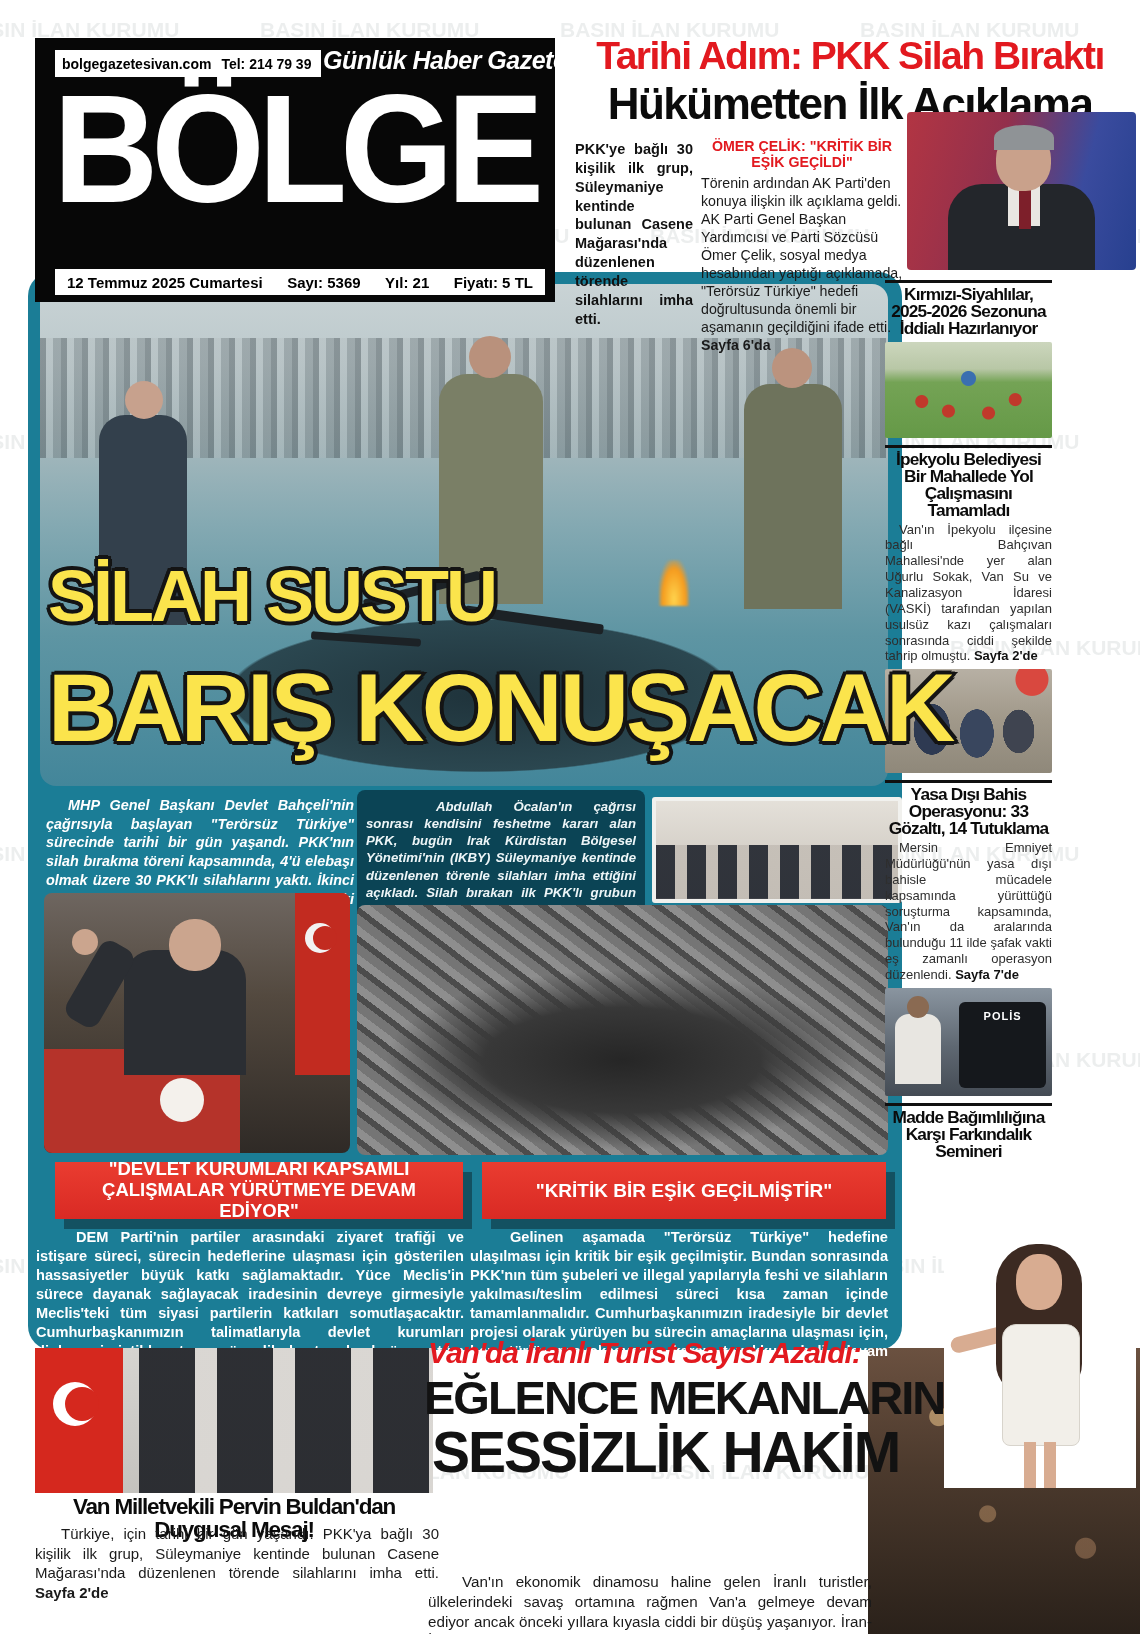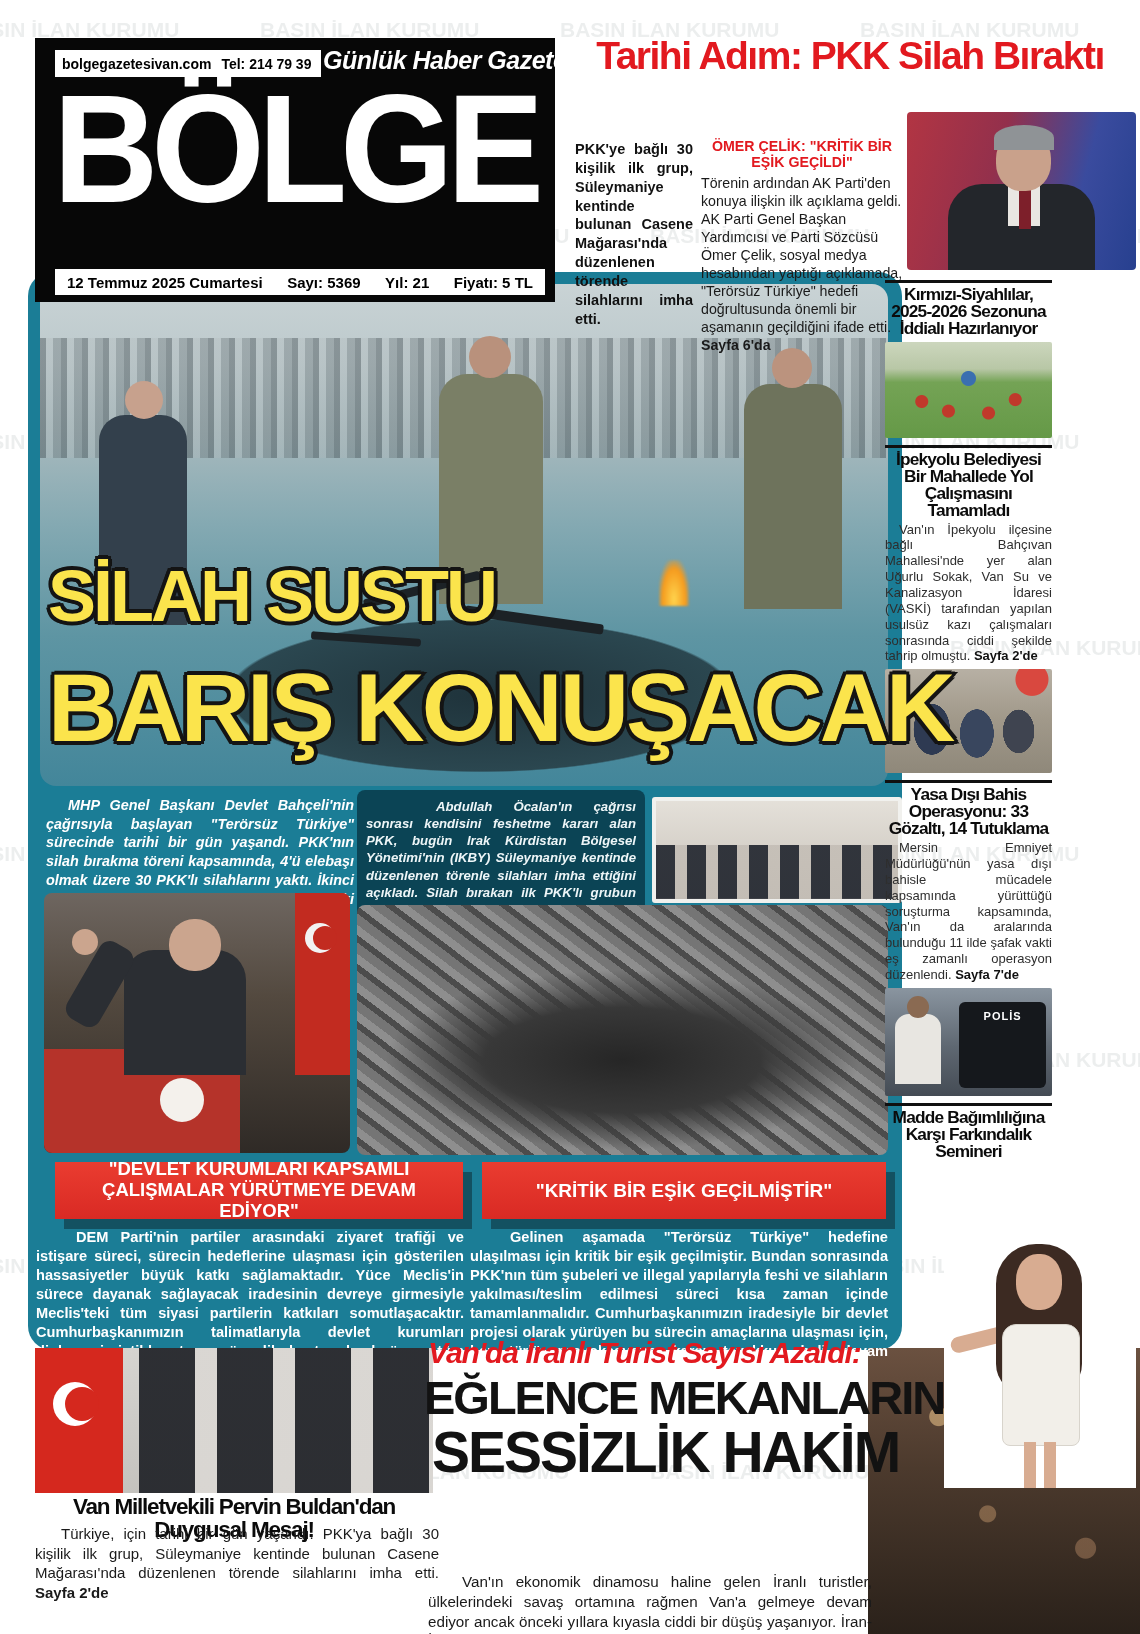--- a/index.html
+++ b/index.html
@@ -213,20 +213,21 @@
     <div class="mh-title">BÖLGE</div>
     <div class="mh-datebar">
       <span>12 Temmuz 2025 Cumartesi</span>
       <span>Sayı: 5369</span>
       <span>Yıl: 21</span>
       <span>Fiyatı: 5 TL</span>
     </div>
   </div>
 
   <div class="abs ts-h1">Tarihi Adım: PKK Silah Bıraktı</div>
+  <div class="abs ts-h2">Hükümetten İlk Açıklama</div>
   <div class="abs ts-col1">PKK'ye bağlı 30 kişilik ilk grup, Süleymaniye kentinde bulunan Casene Mağarası'nda düzenlenen törende silahlarını imha etti.</div>
   <div class="abs ts-col2">
     <div class="ts-sub">ÖMER ÇELİK: "KRİTİK BİR EŞİK GEÇİLDİ"</div>
     <span>Törenin ardından AK Parti'den konuya ilişkin ilk açıklama geldi. AK Parti Genel Başkan Yardımcısı ve Parti Sözcüsü Ömer Çelik, sosyal medya hesabından yaptığı açıklamada, "Terörsüz Türkiye" hedefi doğrultusunda önemli bir aşamanın geçildiğini ifade etti. </span><b>Sayfa 6'da</b>
   </div>
   <div class="abs ph-celik">
     <div class="celik-suit"></div>
     <div class="celik-shirt"></div>
     <div class="celik-tie"></div>
     <div class="celik-head"></div>

